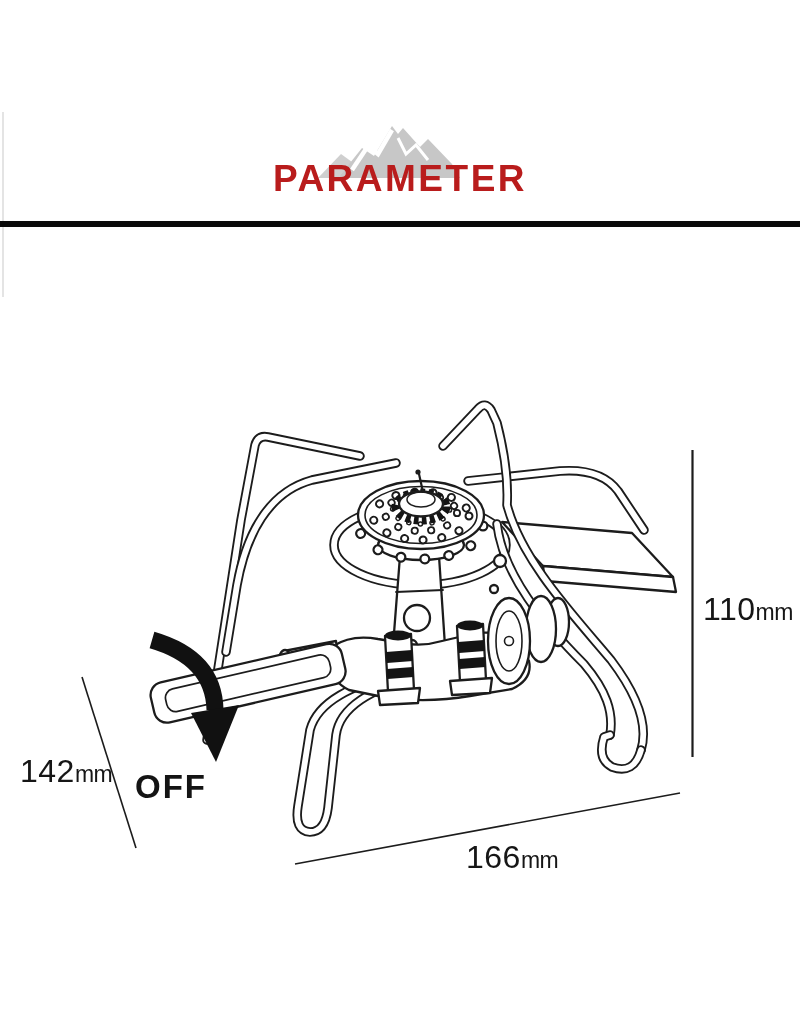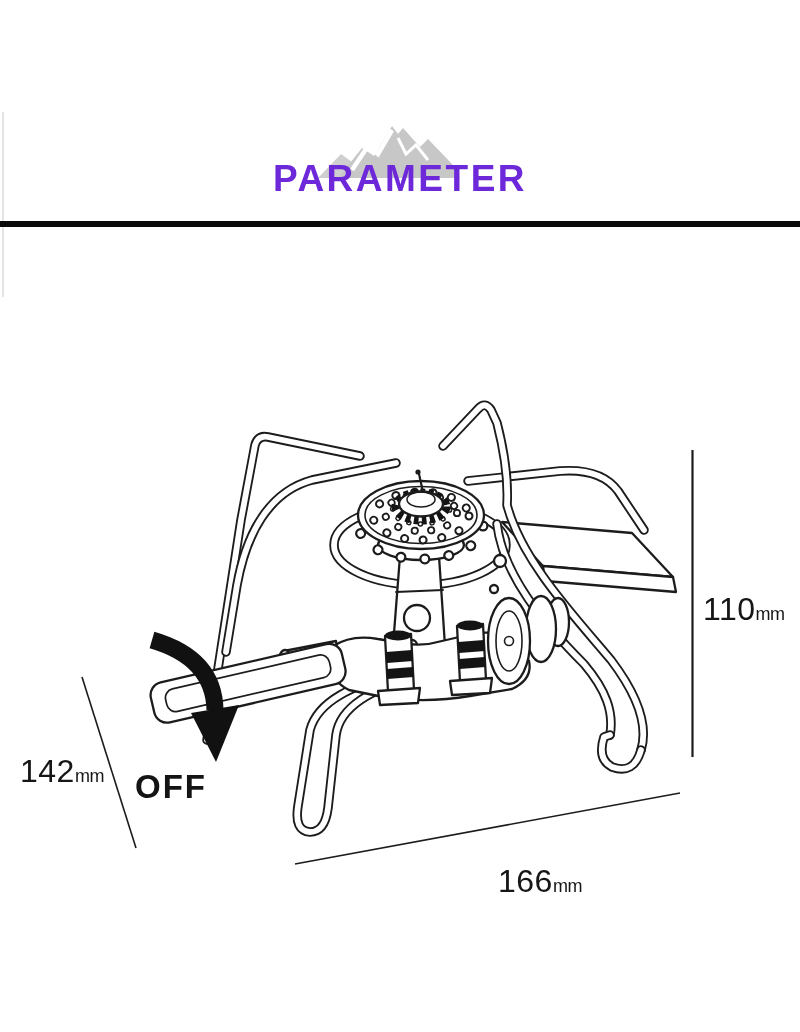--- a/index.html
+++ b/index.html
@@ -1,29 +1,29 @@
 <!DOCTYPE html>
 <html><head>
 <meta charset="utf-8">
 <style>
   html,body{margin:0;padding:0;background:#ffffff;}
   .page{position:relative;width:800px;height:1032px;background:#ffffff;overflow:hidden;
         font-family:"Liberation Sans", sans-serif;color:#1c1c1c;}
   .edge-line{position:absolute;left:2px;top:112px;width:2px;height:185px;background:#e4e4e4;}
   .title{position:absolute;left:0;right:0;top:160px;text-align:center;margin:0;
-         font-size:37px;font-weight:700;letter-spacing:2.5px;color:#6d28d9;line-height:38px;}
+         font-size:37px;font-weight:700;letter-spacing:2.5px;color:#b91c1c;line-height:38px;}
   .mountain{position:absolute;left:316px;top:114px;}
   .divider{position:absolute;left:0;right:0;top:221px;height:6px;background:#0a0a0a;}
   .art{position:absolute;left:0;top:0;}
   .dim{position:absolute;font-weight:400;color:#161616;line-height:1;white-space:nowrap;}
   .dim .val{font-size:32px;letter-spacing:0.5px;}
-  .dim .unit{font-size:18px;letter-spacing:-0.5px;}
+  .dim .unit{font-size:23px;letter-spacing:-0.5px;}
   .dim-height{left:703px;top:593px;}
   .dim-depth{left:20px;top:755px;}
-  .dim-width{left:466px;top:865px;margin-left:32px;}
+  .dim-width{left:466px;top:841px;}
   .off{position:absolute;left:135px;top:770px;font-size:33px;font-weight:700;
        letter-spacing:2px;color:#141414;line-height:1;}
   
   .to{fill:none;stroke:#1c1c1c;stroke-width:9.5;stroke-linecap:round;stroke-linejoin:round;}
   .ti{fill:none;stroke:#ffffff;stroke-width:5.8;stroke-linecap:round;stroke-linejoin:round;}
   .f{fill:#ffffff;stroke:#1c1c1c;stroke-width:2.3;stroke-linejoin:round;}
   .s{fill:none;stroke:#1c1c1c;stroke-linecap:round;stroke-linejoin:round;}
   .dk{fill:#141414;stroke:none;}
   .so{fill:none;stroke:#1c1c1c;stroke-width:11;stroke-dasharray:0.1 24;stroke-linecap:round;}
   .si{fill:none;stroke:#ffffff;stroke-width:6.5;stroke-dasharray:0.1 24;stroke-linecap:round;}

